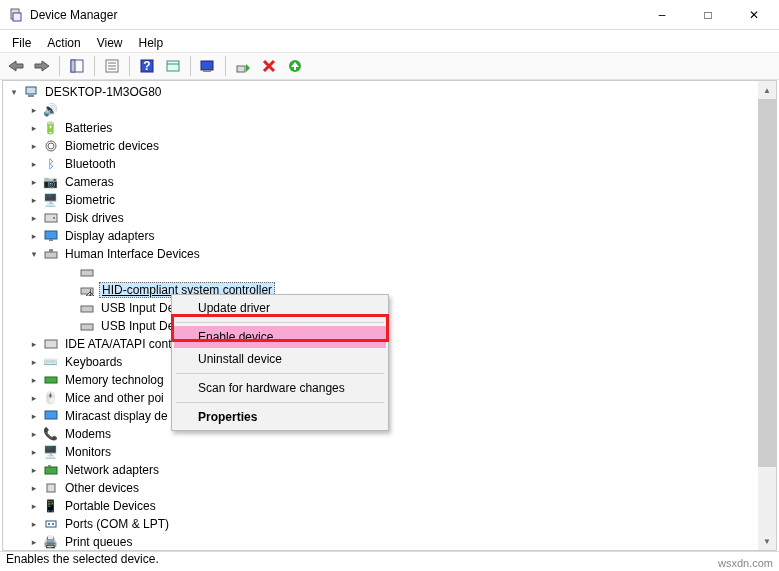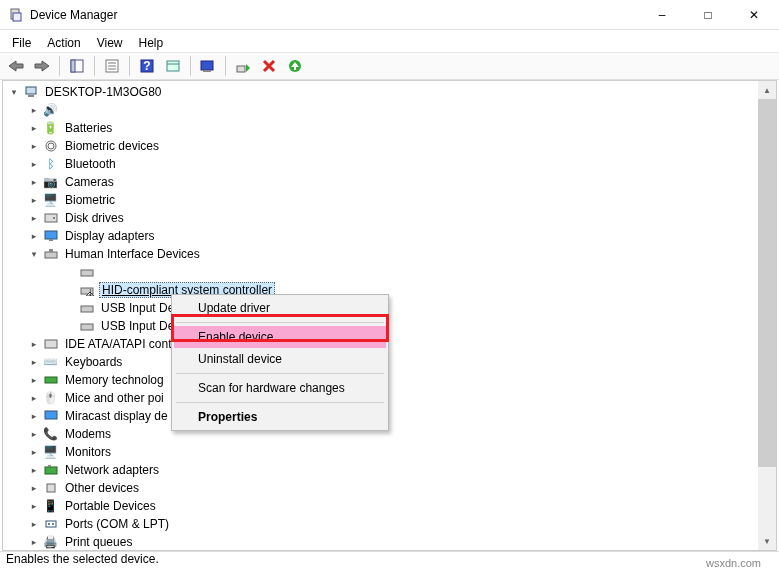--- a/index.html
+++ b/index.html
@@ -25,21 +25,21 @@
 .scrollbar .track { height: calc(100% - 36px); position:relative; }
 
 .row { height: 18px; display: flex; align-items: center; white-space: nowrap; }
 .expander { width: 14px; height: 14px; display:inline-flex; align-items:center; justify-content:center; color:#555; font-size:9px; margin-right:2px;}
 .expander.blank { visibility:hidden; }
 .nodeicon { width: 16px; height: 16px; margin-right: 4px; display:inline-flex; align-items:center; justify-content:center; font-size:12px;}
 .row.selected .label { background:#cce8ff; border:1px dotted #666; padding:0 2px;text-decoration:underline; }
 .label { padding: 0 2px; }
 
 .statusbar { height: 20px; display:flex; align-items:flex-start; padding: 0 6px; border-top:1px solid #ddd; font-size:11px; }
-.watermark { position:absolute; right:18px; bottom:2px; font-size:11px; color:#888;margin-left:40px; }
+.watermark { position:absolute; right:6px; bottom:2px; font-size:11px; color:#888;margin-left:40px; }
 
 .context-menu { position:absolute; left:171px; top:294px; width:218px; background:#f2f2f2; border:1px solid #bababa; box-shadow:2px 3px 4px rgba(0,0,0,0.25); padding:2px; z-index:50; }
 .context-menu .item { height:22px; display:flex; align-items:center; padding:0 24px; font-size:12px; }
 .context-menu .item.highlight { background:#f9a8d4; }
 .context-menu .item.bold { font-weight:bold; }
 .context-menu .csep { height:1px; margin:3px 2px; background:#d0d0d0; }
 .redbox { position:absolute; border:3px solid #ee1c25; pointer-events:none; z-index:60; left:171px; top:314px; width:218px; height:28px; }
 
 .ind0 { padding-left: 4px; }
 .ind1 { padding-left: 24px; }

